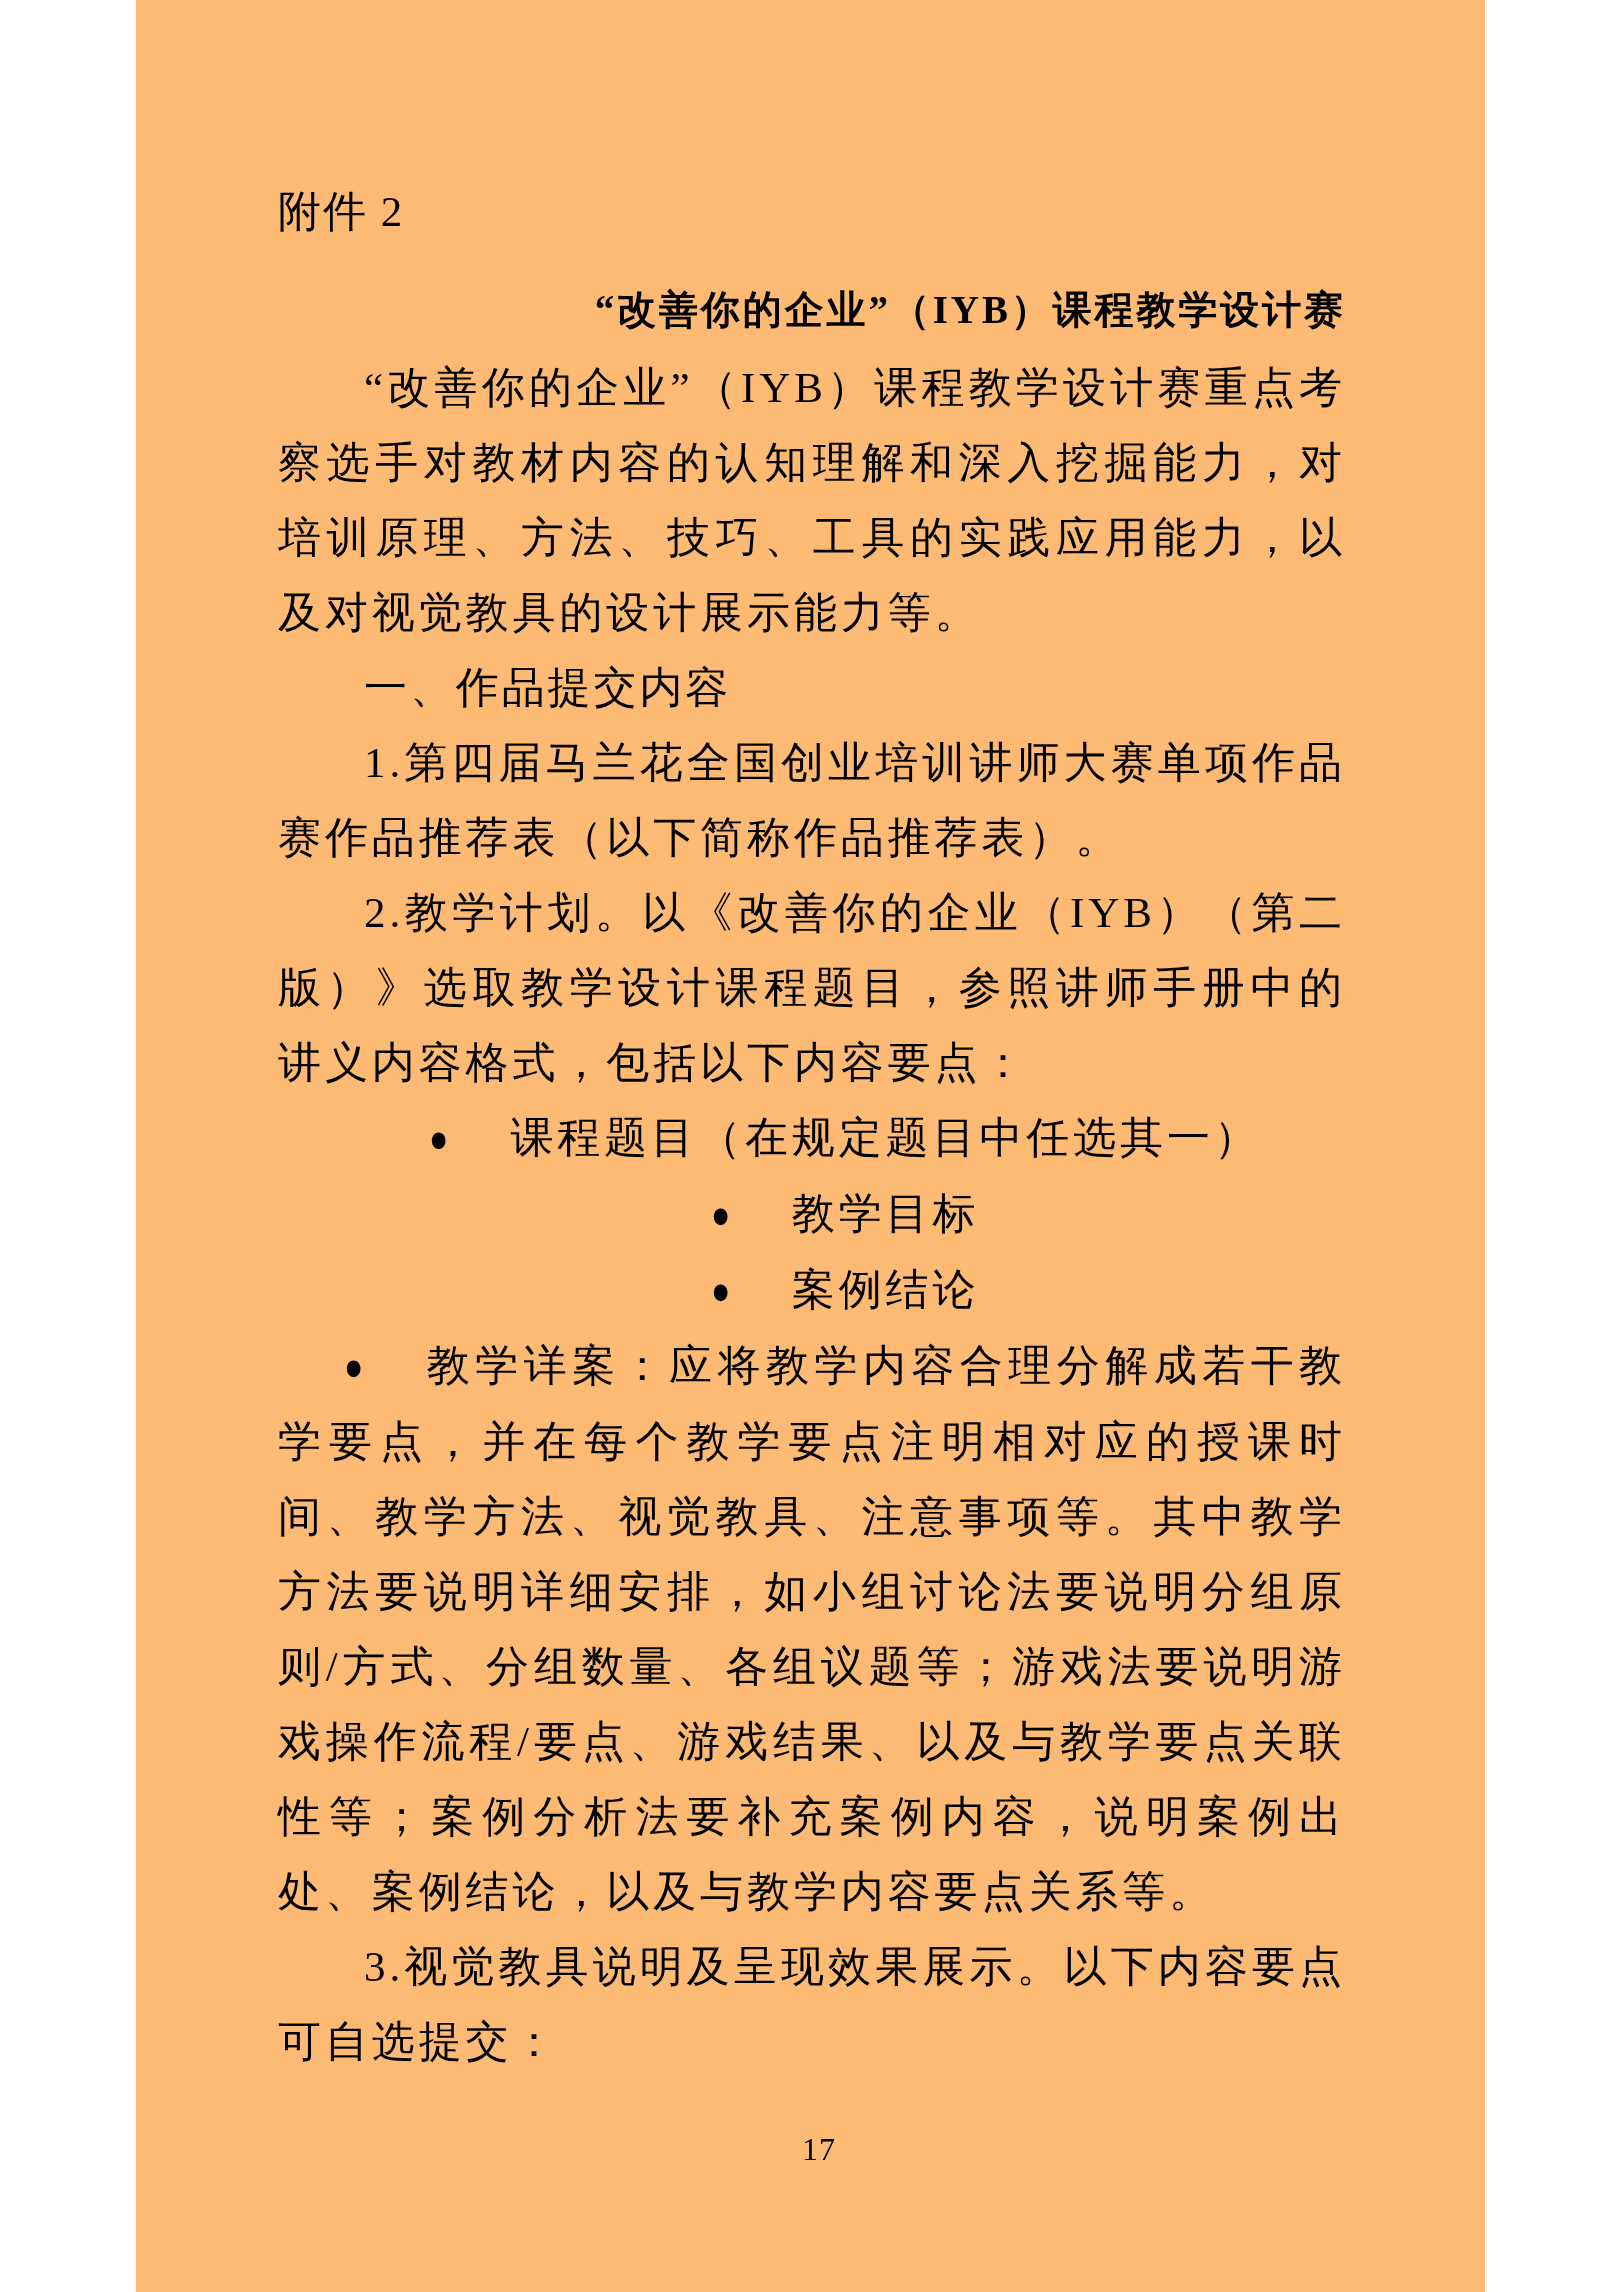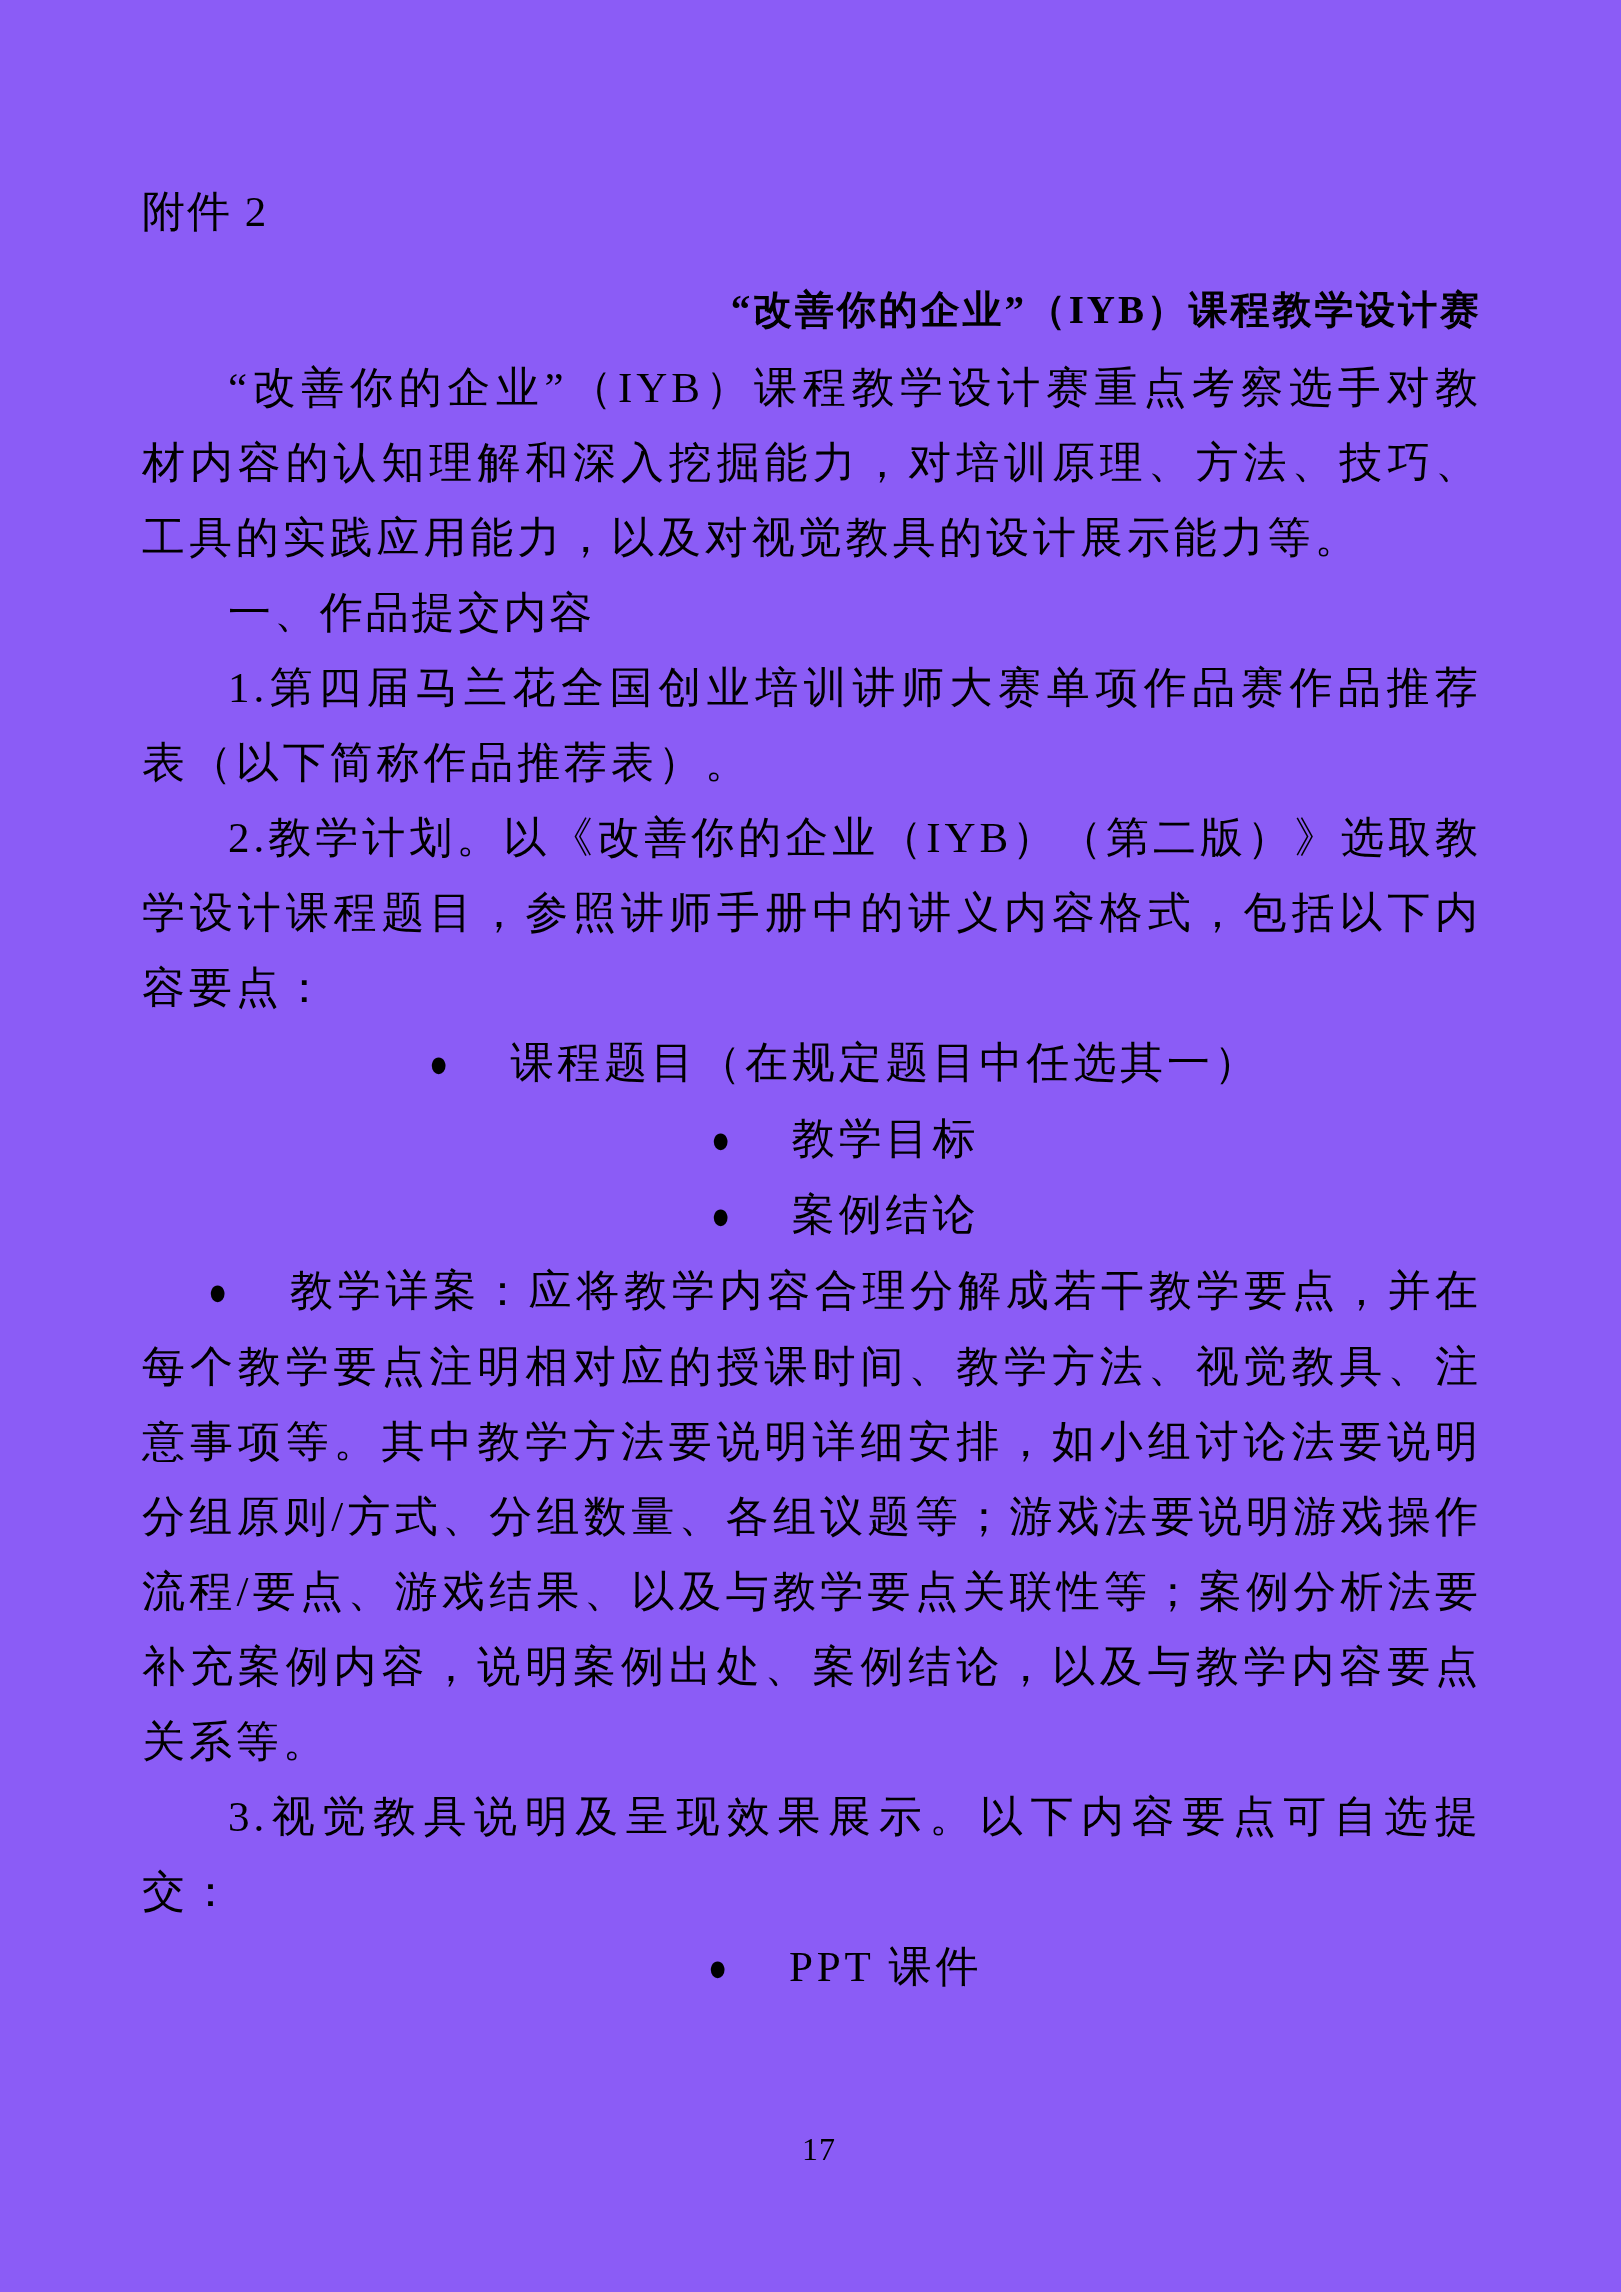--- a/index.html
+++ b/index.html
@@ -1,22 +1,22 @@
 <!DOCTYPE html>
 <html><head>
 <meta charset="utf-8">
 <style>
   * { margin: 0; padding: 0; box-sizing: border-box; }
   html, body { background: #ffffff; }
   .page {
     position: relative;
-    width: 1621px;
+    width: 1349px;
     height: 2293px;
     margin: 0 auto;
-    background: #8b5cf6;
+    background: #fdba74;
     color: #000000;
     font-family: "Liberation Serif", "DejaVu Serif", serif;
     padding: 184px 139px 0 142px;
     overflow: hidden;
   }
   .attachment {
     font-size: 43px;
     line-height: 55px;
     letter-spacing: 2px;
     color: #000;
@@ -102,21 +102,17 @@
     <span>案例结论</span>
   </p>
 
   <p class="body-text bullet-para">
     <span class="bullet-glyph">●</span>
     <span>教学详案：应将教学内容合理分解成若干教学要点，并在每个教学要点注明相对应的授课时间、教学方法、视觉教具、注意事项等。其中教学方法要说明详细安排，如小组讨论法要说明分组原则/方式、分组数量、各组议题等；游戏法要说明游戏操作流程/要点、游戏结果、以及与教学要点关联性等；案例分析法要补充案例内容，说明案例出处、案例结论，以及与教学内容要点关系等。</span>
   </p>
 
   <p class="body-text indent2">3.视觉教具说明及呈现效果展示。以下内容要点可自选提交：</p>
 
-  <p class="body-text bullet-line">
-    <span class="bullet-glyph">●</span>
-    <span>PPT 课件</span>
-  </p>
 
   <div class="page-number">17</div>
 
 </div>
 
 
 </body></html>

